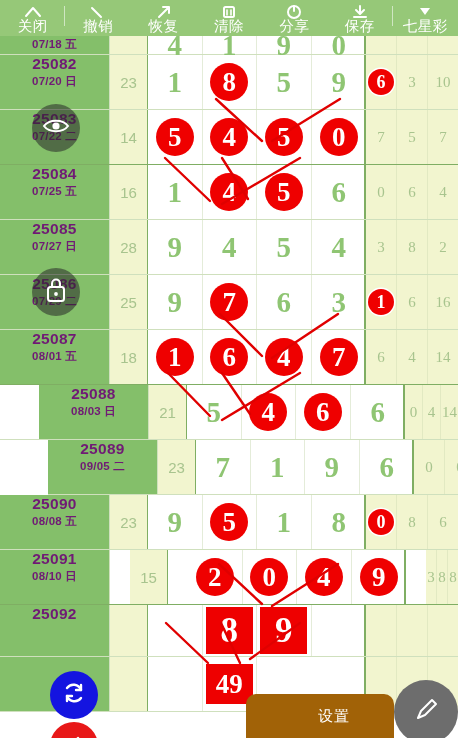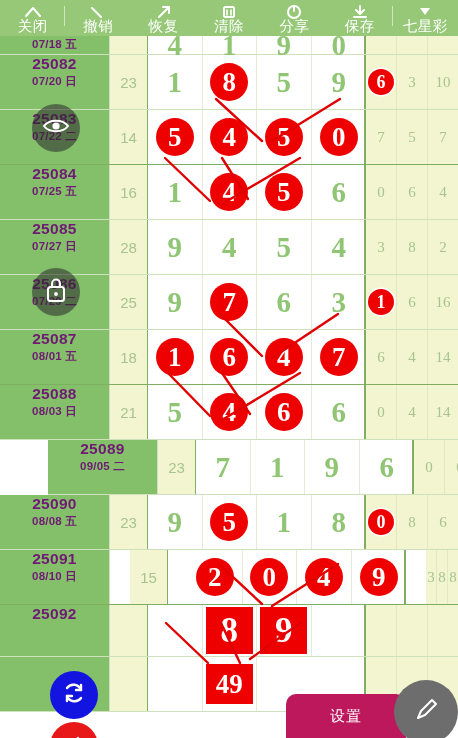--- a/index.html
+++ b/index.html
@@ -178,27 +178,27 @@
     width:48px;height:48px;border-radius:50%;
     display:flex;align-items:center;justify-content:center;
     z-index:30;cursor:pointer;
   }
   .fab.dark{background:rgba(40,40,40,.55);}
   .fab.blue{background:#1414e0;}
   .fab.red{background:#e81818;}
 
   
   .settings-pill{
-    position:absolute;right:52px;bottom:0;
+    position:absolute;right:64px;bottom:0;
     width:120px;height:44px;
-    background:#be185d;
+    background:#a16207;
     border-radius:10px 10px 0 0;
     display:flex;align-items:center;justify-content:center;
     color:#ffffff;font-size:15px;letter-spacing:1px;
-    z-index:45;cursor:pointer;
+    z-index:45;cursor:pointer;padding-left:28px;
   }
   .edit-fab{
     position:absolute;right:0px;bottom:-6px;
     width:64px;height:64px;border-radius:50%;
     background:#6d6d6d;
     display:flex;align-items:center;justify-content:center;
     z-index:46;cursor:pointer;
   }
 </style>
 </head>
@@ -495,21 +495,21 @@
             <span>6</span>
           </div>
           <div class="tcell">
             <span>4</span>
           </div>
           <div class="tcell">
             <span>14</span>
           </div>
         </div>
       </div>
-      <div class="row" style="height: 55px;">
+      <div class="row" style="height: 55px; padding-left: 39px;">
         <div class="c-label">
           <div class="issue">25088</div>
           <div class="date">08/03 日</div>
         </div>
         <div class="c-sum">21</div>
         <div class="main-cells">
           <div class="cell">
             <span class="num">5</span>
           </div>
           <div class="cell marked">

